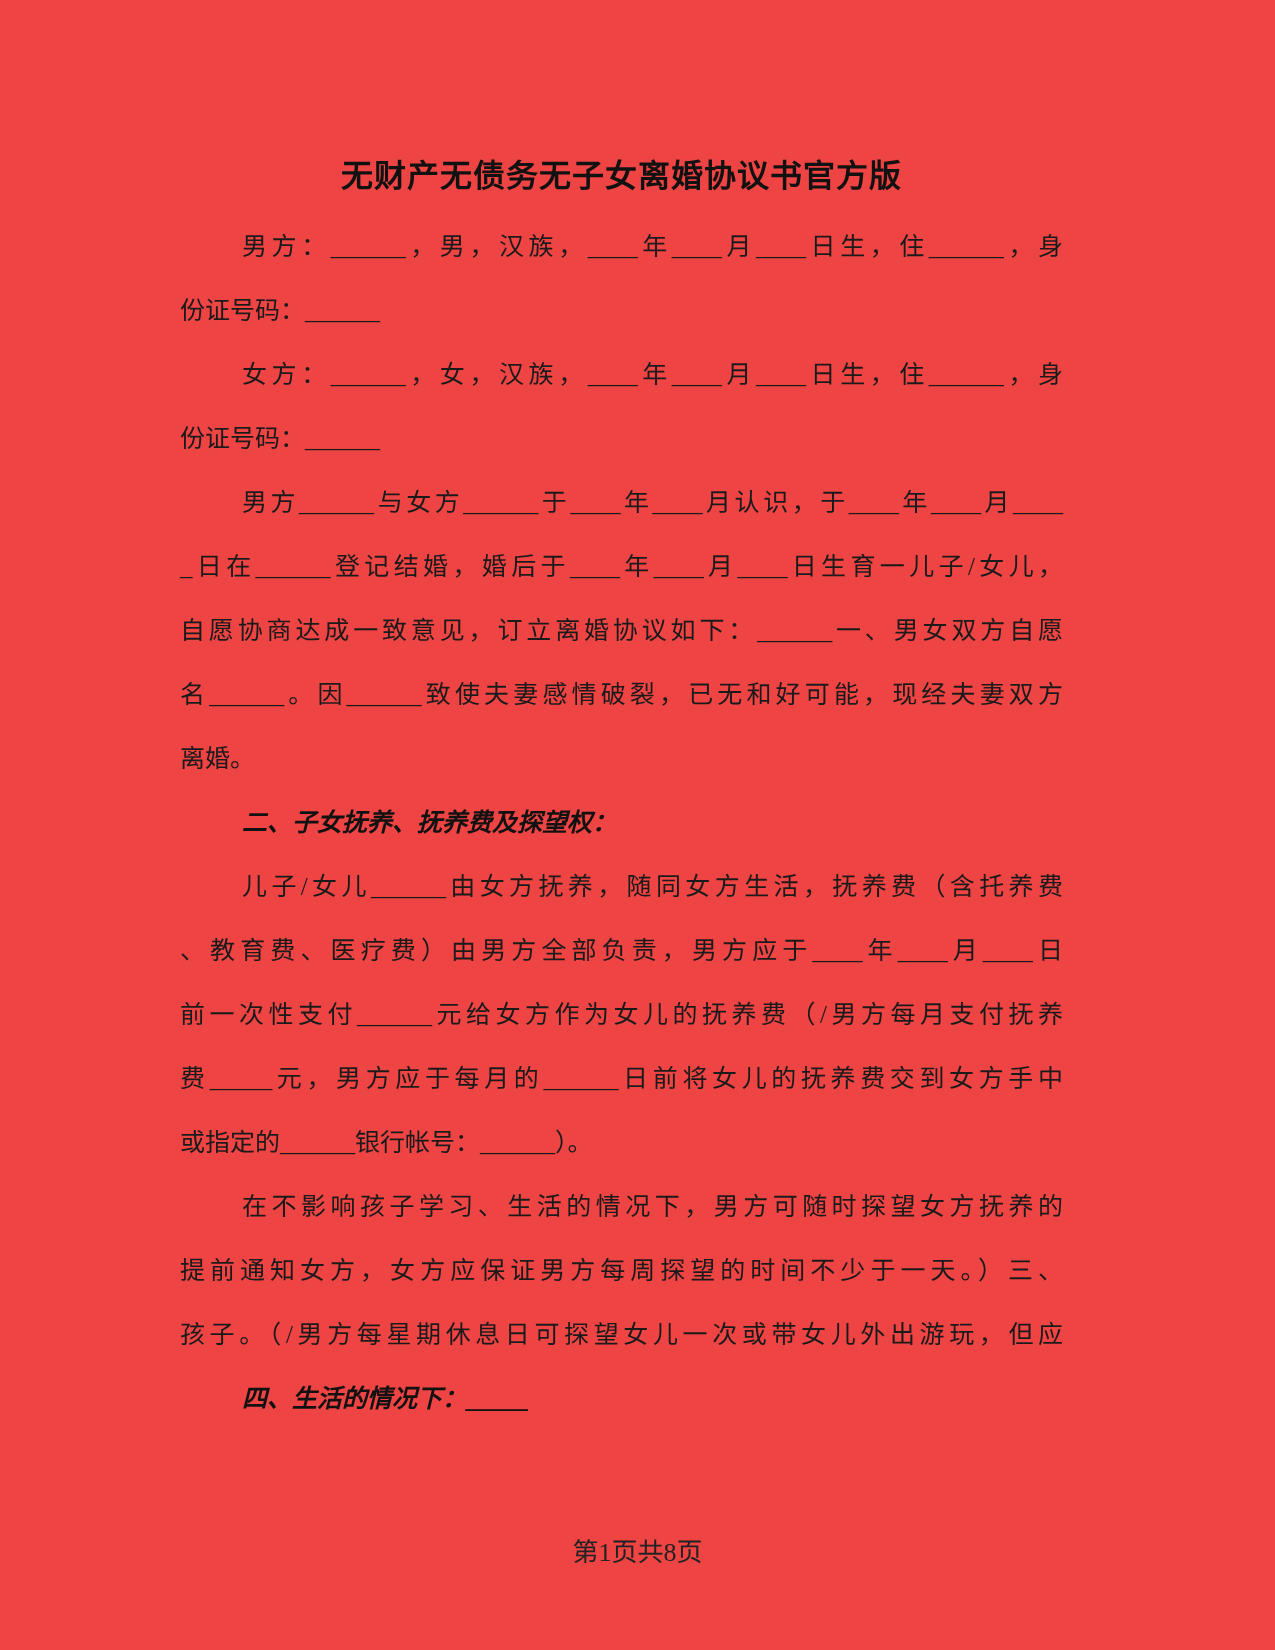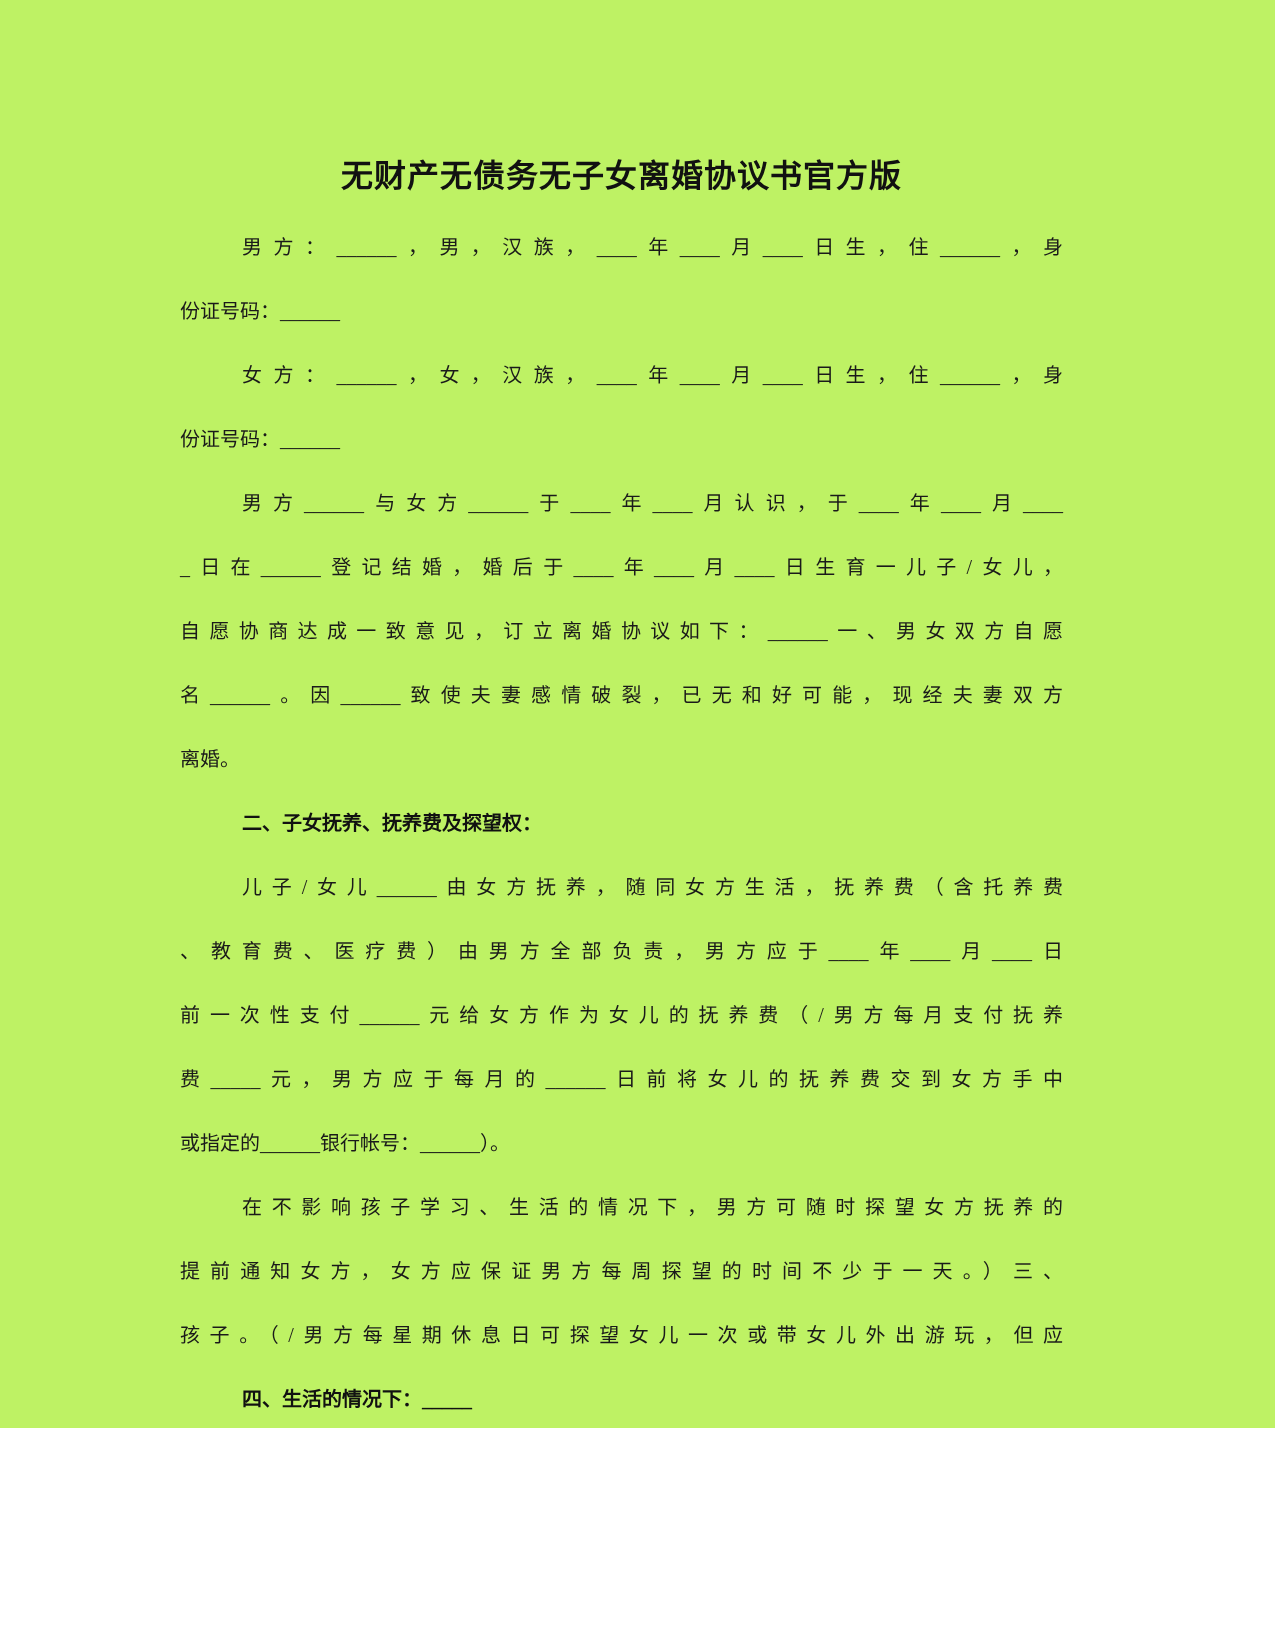--- a/index.html
+++ b/index.html
@@ -3,22 +3,22 @@
 <meta charset="utf-8">
 <style>
   html, body {
     margin: 0;
     padding: 0;
     background: #ffffff;
   }
   .page {
     position: relative;
     width: 1275px;
-    height: 1428px;
-    background: #bef264;
+    height: 1650px;
+    background: #ef4444;
     overflow: hidden;
     font-family: "Liberation Serif", "DejaVu Serif", serif;
     color: #1a1a1a;
   }
   .doc-title {
     position: absolute;
     top: 156px;
     left: 180px;
     width: 883px;
     text-align: center;
@@ -30,36 +30,37 @@
   }
   .doc-body {
     position: absolute;
     top: 215px;
     left: 180px;
     width: 883px;
   }
   .line {
     height: 64px;
     line-height: 64px;
-    font-size: 20px;
+    font-size: 25px;
     text-align: justify;
     text-align-last: justify;
     box-sizing: border-box;
     overflow: visible;
   }
   .line.no-stretch {
     text-align: left;
     text-align-last: left;
   }
   .line.indent {
     padding-left: 62px;
   }
   .line.bold {
     font-weight: bold;
     color: #111111;
+    font-style: italic;
   }
   .doc-footer {
     position: absolute;
     top: 1538px;
     left: 0;
     width: 1275px;
     text-align: center;
     font-size: 26px;
     line-height: 30px;
     color: #222222;
@@ -88,14 +89,15 @@
       <div class="line">、教育费、医疗费）由男方全部负责，男方应于____年____月____日</div>
       <div class="line">前一次性支付______元给女方作为女儿的抚养费（/男方每月支付抚养</div>
       <div class="line">费_____元，男方应于每月的______日前将女儿的抚养费交到女方手中</div>
       <div class="line no-stretch">或指定的______银行帐号：______）。</div>
       <div class="line indent">在不影响孩子学习、生活的情况下，男方可随时探望女方抚养的</div>
       <div class="line">提前通知女方，女方应保证男方每周探望的时间不少于一天。）三、</div>
       <div class="line">孩子。（/男方每星期休息日可探望女儿一次或带女儿外出游玩，但应</div>
       <div class="line indent bold no-stretch">四、生活的情况下：_____</div>
     </div>
 
+  <div class="doc-footer">第1页共8页</div>
 
 </div>
 
 </body></html>

